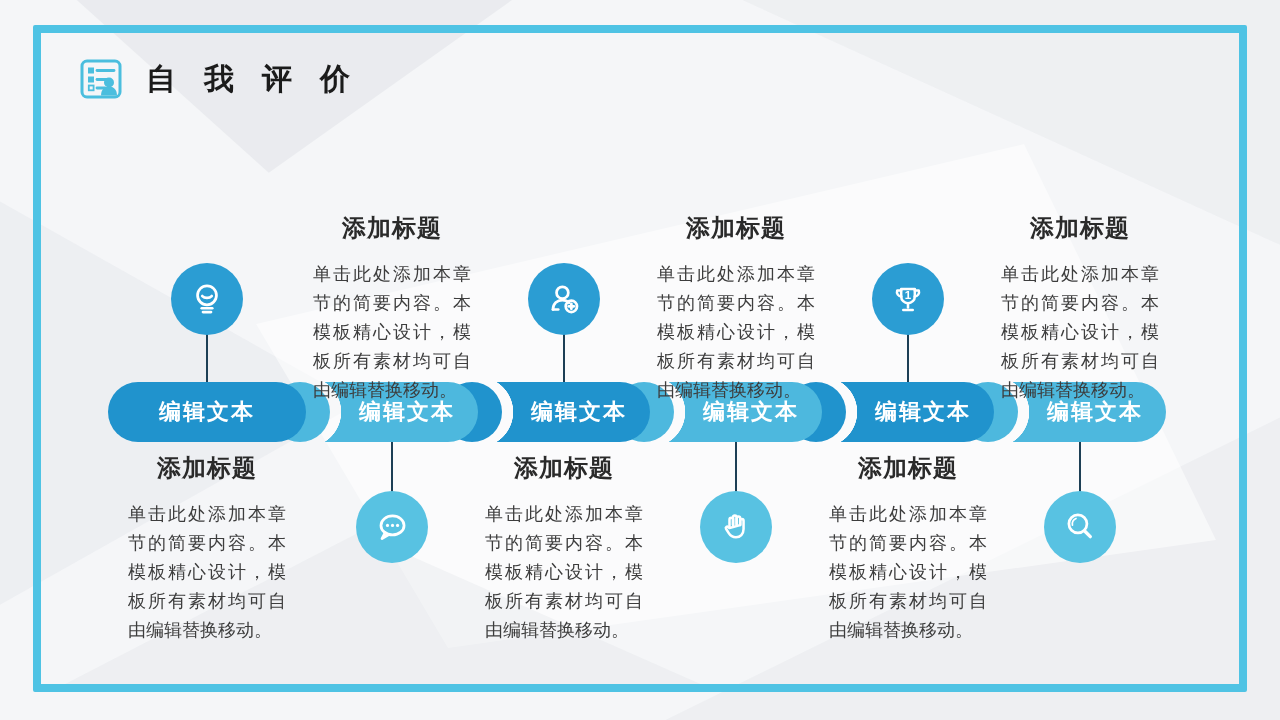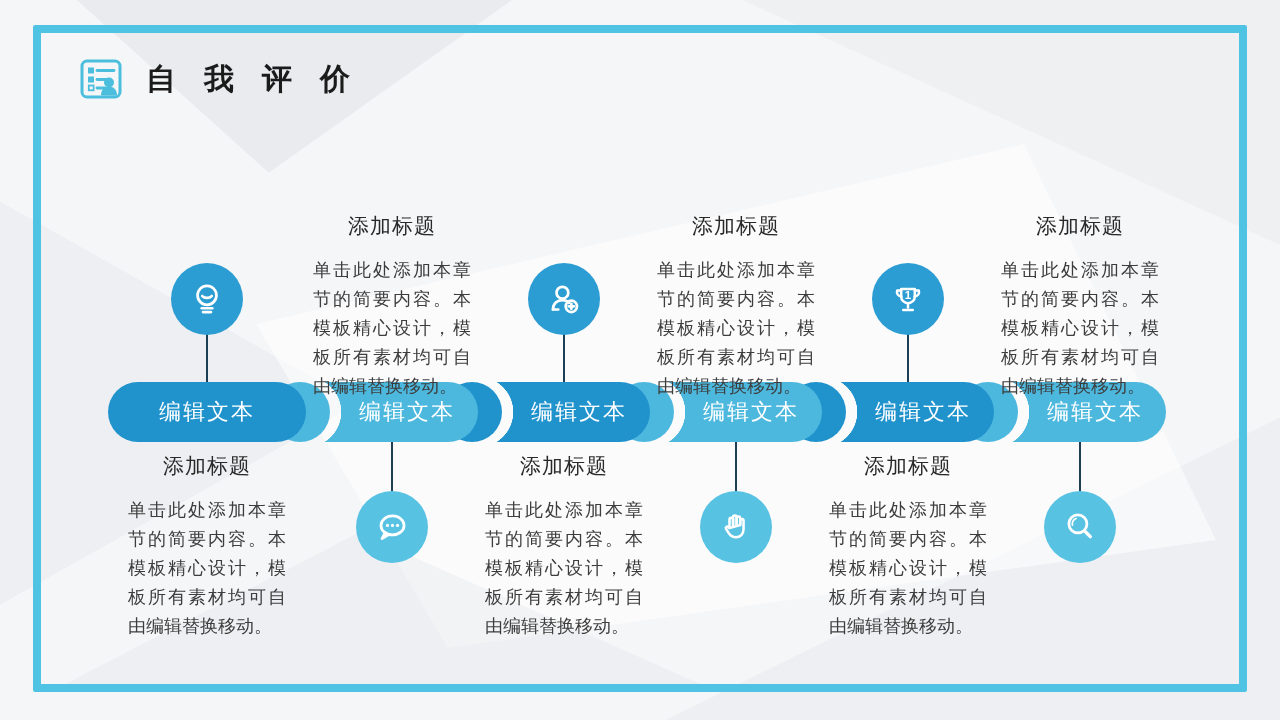--- a/index.html
+++ b/index.html
@@ -52,28 +52,28 @@
     position:absolute;top:382px;width:172px;height:60px;z-index:4;
     border-radius:0 30px 30px 0;
   }
   .pill-body.dark{background:radial-gradient(circle 36px at 0px 30px,transparent 0 35px,var(--accent-dark,#2093cd) 35.5px);}
   .pill-body.light{background:radial-gradient(circle 36px at 0px 30px,transparent 0 35px,var(--accent-light,#4db8de) 35.5px);}
   .knob{position:absolute;top:382px;width:60px;height:60px;border-radius:50%;z-index:3;}
   .knob.dark{background:var(--accent-dark,#2093cd);}
   .knob.light{background:var(--accent-light,#4db8de);}
   .pill-label{
     display:block;height:44px;line-height:60px;text-align:center;
-    color:var(--pill-text,#fff);font-size:22px;font-weight:400;letter-spacing:2px;
+    color:var(--pill-text,#fff);font-size:22px;font-weight:700;letter-spacing:2px;
   }
   .pill-body .pill-label{padding-left:30px;}
 
   
   .tblock{position:absolute;width:190px;z-index:5;}
   .tblock h3{
-    margin:0 0 8px 0;text-align:center;font-size:21px;font-weight:400;
+    margin:0 0 8px 0;text-align:center;font-size:24px;font-weight:700;
     color:var(--heading-text,#2a2a2a);letter-spacing:1px;
   }
   .tblock p{
     margin:16px;font-size:18px;line-height:29px;color:var(--body-text,#3d3d3d);
     text-align:justify;
   }
   svg{overflow:visible;}
 </style>
 </head>
 <body>

